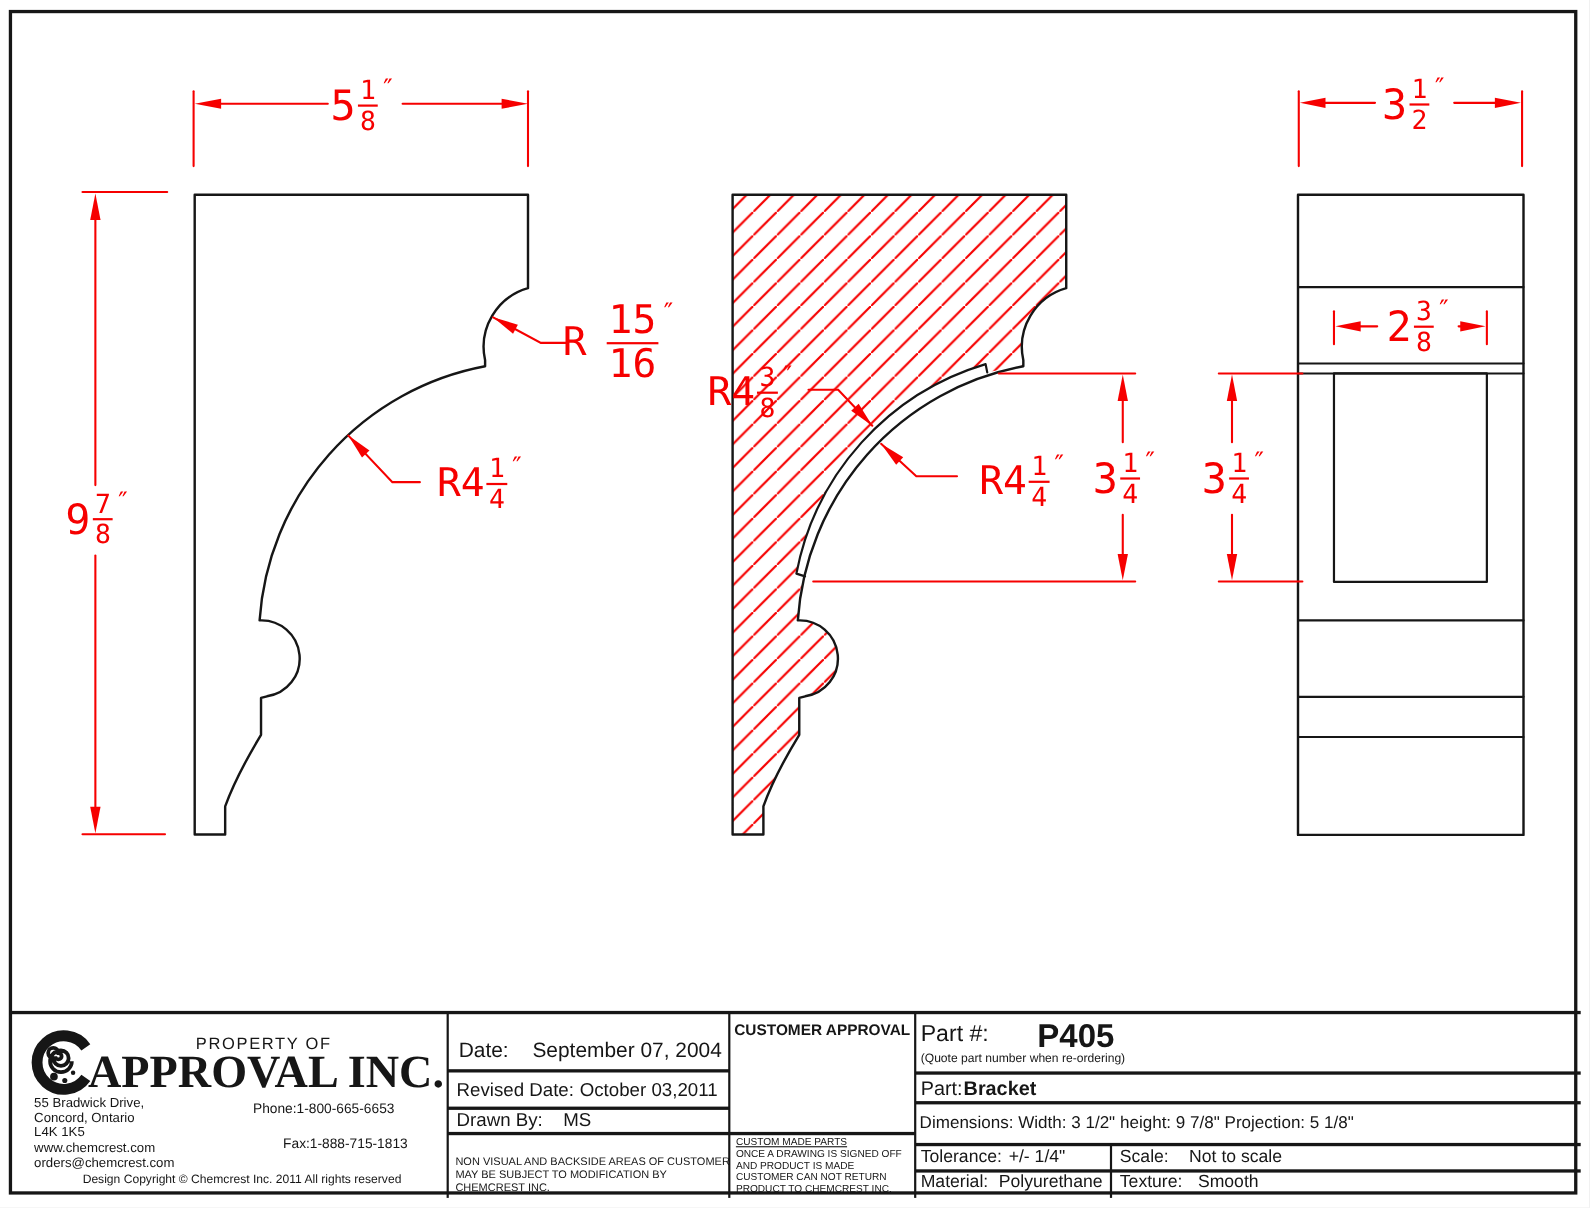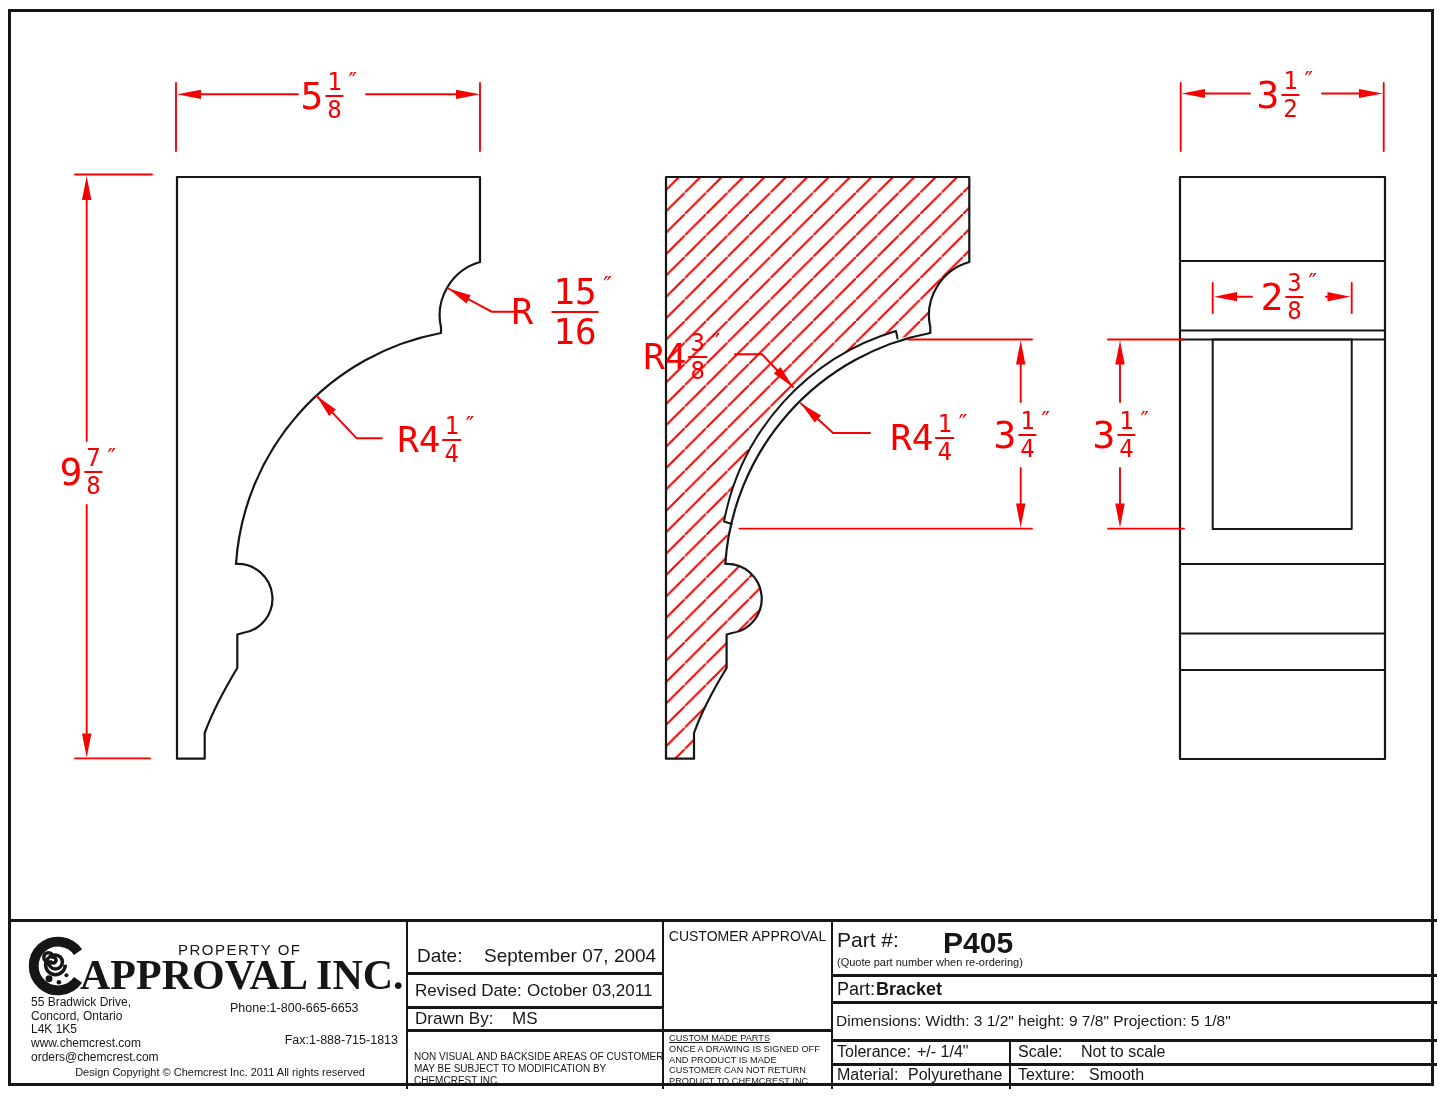--- a/index.html
+++ b/index.html
@@ -237,32 +237,32 @@
   </svg>
 
   <div class="tbtext" style="left:178px;top:941px;font-size:15px;letter-spacing:1.5px">PROPERTY OF</div>
   <div class="tbtext" style="left:80px;top:951px;font-size:42px;font-weight:bold;font-family:'Liberation Serif',serif">APPROVAL INC.</div>
   <div class="tbtext pre" style="left:31px;top:996px;font-size:12px;line-height:13.7px">55 Bradwick Drive,
 Concord, Ontario
 L4K 1K5
 www.chemcrest.com
 orders@chemcrest.com</div>
   <div class="tbtext" style="left:230px;top:1001px;width:168px;font-size:12.5px">Phone:1-800-665-6653</div>
-  <div class="tbtext" style="left:230px;top:1033px;width:168px;text-align:right;font-size:12.5px">Fax:1-888-715-1813</div>
+  <div class="tbtext" style="left:230px;top:1033px;width:168px;text-align:center;font-size:12.5px">Fax:1-888-715-1813</div>
   <div class="tbtext" style="left:55px;top:1066px;width:330px;text-align:center;font-size:11px">Design Copyright © Chemcrest Inc. 2011 All rights reserved</div>
 
   <div class="tbtext" style="left:417px;top:945px;font-size:19px">Date:</div>
   <div class="tbtext" style="left:484px;top:945px;font-size:19px">September 07, 2004</div>
   <div class="tbtext" style="left:415px;top:981px;font-size:17px">Revised Date:</div>
   <div class="tbtext" style="left:527px;top:981px;font-size:17px">October 03,2011</div>
   <div class="tbtext" style="left:415px;top:1009px;font-size:17px">Drawn By:</div>
   <div class="tbtext" style="left:512px;top:1009px;font-size:17px">MS</div>
   <div class="tbtext" style="left:414px;top:1051px;width:252px;font-size:10px;line-height:12px;white-space:normal">NON VISUAL AND BACKSIDE AREAS OF CUSTOMER MAY BE SUBJECT TO MODIFICATION BY CHEMCREST INC.</div>
 
-  <div class="tbtext" style="left:663px;top:928px;width:169px;text-align:center;font-size:14px;font-weight:normal">CUSTOMER APPROVAL</div>
+  <div class="tbtext" style="left:663px;top:928px;width:169px;text-align:center;font-size:14px;font-weight:bold">CUSTOMER APPROVAL</div>
   <div class="tbtext" style="left:669px;top:1033px;font-size:9.2px;text-decoration:underline">CUSTOM MADE PARTS</div>
   <div class="tbtext" style="left:669px;top:1044px;width:158px;font-size:9.2px;line-height:10.5px;white-space:normal">ONCE A DRAWING IS SIGNED OFF AND PRODUCT IS MADE CUSTOMER CAN NOT RETURN PRODUCT TO CHEMCREST INC.</div>
 
   <div class="tbtext" style="left:837px;top:928px;font-size:21px">Part #:</div>
   <div class="tbtext" style="left:943px;top:926px;font-size:30px;font-weight:bold">P405</div>
   <div class="tbtext" style="left:837px;top:956px;font-size:11px">(Quote part number when re-ordering)</div>
   <div class="tbtext" style="left:837px;top:979px;font-size:18px">Part:</div>
   <div class="tbtext" style="left:876px;top:979px;font-size:18px;font-weight:bold">Bracket</div>
   <div class="tbtext" style="left:836px;top:1012px;font-size:15.5px">Dimensions: Width: 3 1/2" height: 9 7/8" Projection: 5 1/8"</div>
   <div class="tbtext" style="left:837px;top:1043px;font-size:16px">Tolerance:</div>

